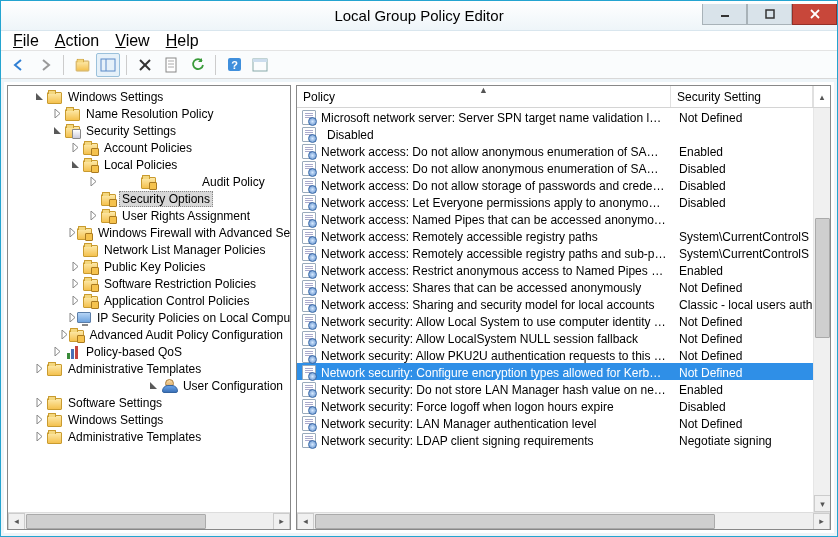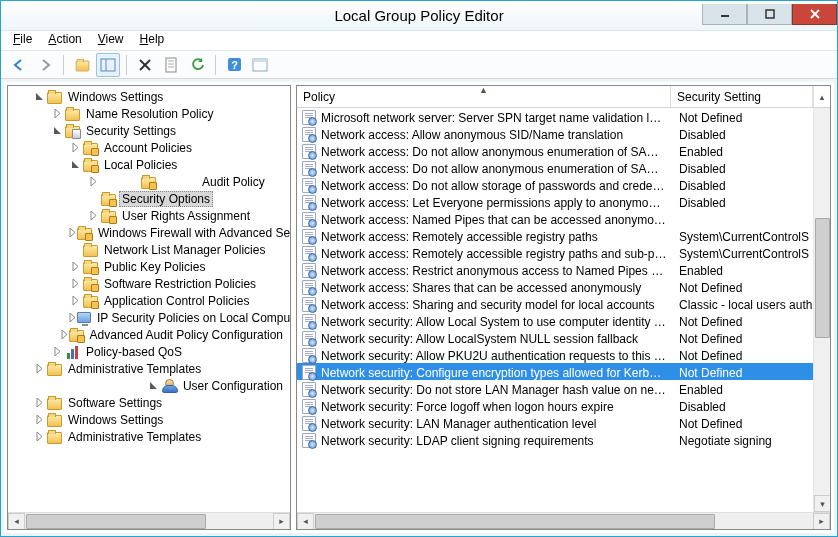--- a/index.html
+++ b/index.html
@@ -4,21 +4,21 @@
 <style>
   * { box-sizing: border-box; }
   html, body { margin:0; padding:0; font-family: "Segoe UI", Tahoma, sans-serif; font-size:12px; color:#000; }
   .window { width:838px; height:537px; border:1px solid #24a4d0; background:#fff; display:flex; flex-direction:column; position:relative;}
   .titlebar { height:30px; background:linear-gradient(#fff,#eef5f9); border-bottom:1px solid #d9e6ee; display:flex; align-items:center; position:relative;}
   .titlebar .title { position:absolute; left:0; right:0; text-align:center; font-size:15px; color:#000;}
   .win-controls { margin-left:auto; display:flex; height:22px;}
   .win-btn { width:45px; height:21px; border:1px solid #a8b2b8; background:#d9e3ea; display:flex; align-items:center; justify-content:center; margin-top:-1px; border-top:none;}
   .win-btn.close { background:#c8473a; border-color:#933028; color:#fff;}
   .win-btn svg { display:block;}
-  .menubar { height:20px; display:flex; padding:0 6px; gap:4px; border-bottom:1px solid #e4e4e4; font-size:12px;}
+  .menubar { height:20px; display:flex; align-items:center; padding:0 6px; gap:4px; border-bottom:1px solid #e4e4e4; font-size:16px;}
   .menu-item { padding:1px 6px; cursor:default;}
   .menu-item .ul { text-decoration:underline;}
   .toolbar { height:28px; border-bottom:1px solid #d8d8d8; display:flex; align-items:center; padding:0 6px; gap:2px; background:#fafcfd;}
   .tool-btn { width:24px; height:24px; display:flex; align-items:center; justify-content:center; border:1px solid transparent; border-radius:2px;}
   .tool-btn.active { border-color:#9bc1db; background:#e6f1f9;}
   .tool-sep { width:1px; height:20px; background:#ccc; margin:0 4px;}
   .content { flex:1; display:flex; padding:3px; gap:0; min-height:0; background:#fff; border:3px solid #eef5f9; border-top:3px solid #eef5f9;}
   .pane { border:1px solid #888; background:#fff; overflow:hidden; display:flex; flex-direction:column; min-height:0;}
   .left-pane { width:284px; }
   .splitter { width:5px; cursor:col-resize;}
@@ -424,21 +424,20 @@
               <div class="ricon">
                 <div class="policy-doc"></div>
               </div>
               <div class="pcell">Microsoft network server: Server SPN target name validation level</div>
               <div class="scell">Not Defined</div>
             </div>
             <div class="row">
               <div class="ricon">
                 <div class="policy-doc"></div>
               </div>
-              <div class="pcell">Network access: Allow anonymous SID/Name translation</div>
               <div class="scell">Disabled</div>
             </div>
             <div class="row">
               <div class="ricon">
                 <div class="policy-doc"></div>
               </div>
               <div class="pcell">Network access: Do not allow anonymous enumeration of SAM ac...</div>
               <div class="scell">Enabled</div>
             </div>
             <div class="row">

